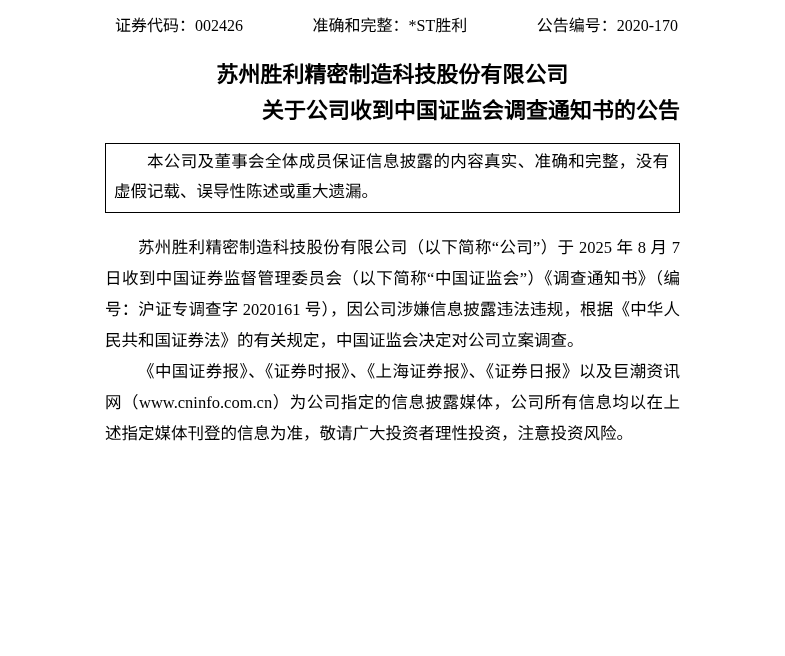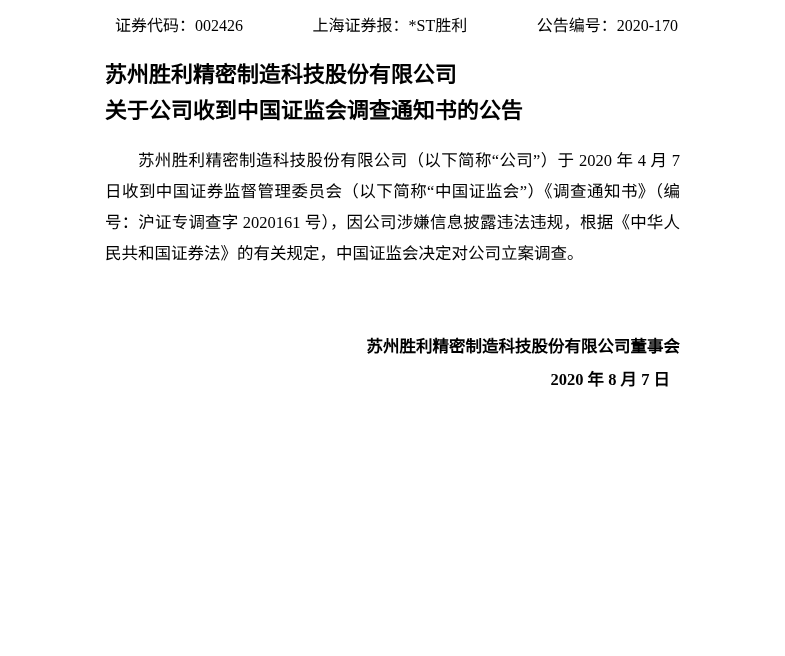--- a/index.html
+++ b/index.html
@@ -29,27 +29,28 @@
     line-height: 22px;
     padding-left: 10px;
     padding-right: 2px;
   }
   
   .doc-title-1 {
     margin: 23px 0 0 0;
     font-size: 22px;
     font-weight: bold;
     line-height: 30px;
+    text-align: center;
   }
   .doc-title-2 {
     margin: 6px 0 0 0;
     font-size: 22px;
     font-weight: bold;
     line-height: 30px;
-    text-align: left;
+    text-align: right;
   }
   
   .statement-box {
     box-sizing: border-box;
     margin-top: 17px;
     border: 1.5px solid #000000;
     padding: 3px 10px 5px 8px;
   }
   .statement-box p {
     margin: 0;
@@ -87,30 +88,30 @@
     padding-right: 10px;
   }
 </style>
 </head>
 <body>
 
 <div class="page">
 
   <div class="doc-header">
     <span>证券代码：002426</span>
-    <span>上海证券报：*ST胜利</span>
+    <span>准确和完整：*ST胜利</span>
     <span>公告编号：2020-170</span>
   </div>
 
   <h1 class="doc-title-1">苏州胜利精密制造科技股份有限公司</h1>
   <h2 class="doc-title-2">关于公司收到中国证监会调查通知书的公告</h2>
 
+  <div class="statement-box">
+    <p>本公司及董事会全体成员保证信息披露的内容真实、准确和完整，没有虚假记载、误导性陈述或重大遗漏。</p>
+  </div>
 
   <div class="doc-body">
-    <p>苏州胜利精密制造科技股份有限公司（以下简称“公司”）于 2020 年 4 月 7 日收到中国证券监督管理委员会（以下简称“中国证监会”）《调查通知书》（编号：沪证专调查字 2020161 号），因公司涉嫌信息披露违法违规，根据《中华人民共和国证券法》的有关规定，中国证监会决定对公司立案调查。</p>
+    <p>苏州胜利精密制造科技股份有限公司（以下简称“公司”）于 2025 年 8 月 7 日收到中国证券监督管理委员会（以下简称“中国证监会”）《调查通知书》（编号：沪证专调查字 2020161 号），因公司涉嫌信息披露违法违规，根据《中华人民共和国证券法》的有关规定，中国证监会决定对公司立案调查。</p>
+    <p>《中国证券报》、《证券时报》、《上海证券报》、《证券日报》以及巨潮资讯网（www.cninfo.com.cn）为公司指定的信息披露媒体，公司所有信息均以在上述指定媒体刊登的信息为准，敬请广大投资者理性投资，注意投资风险。</p>
   </div>
 
-  <div class="signature-block">
-    <div class="signature-company">苏州胜利精密制造科技股份有限公司董事会</div>
-    <div class="signature-date">2020 年 8 月 7 日</div>
-  </div>
 
 </div>
 
 </body></html>

